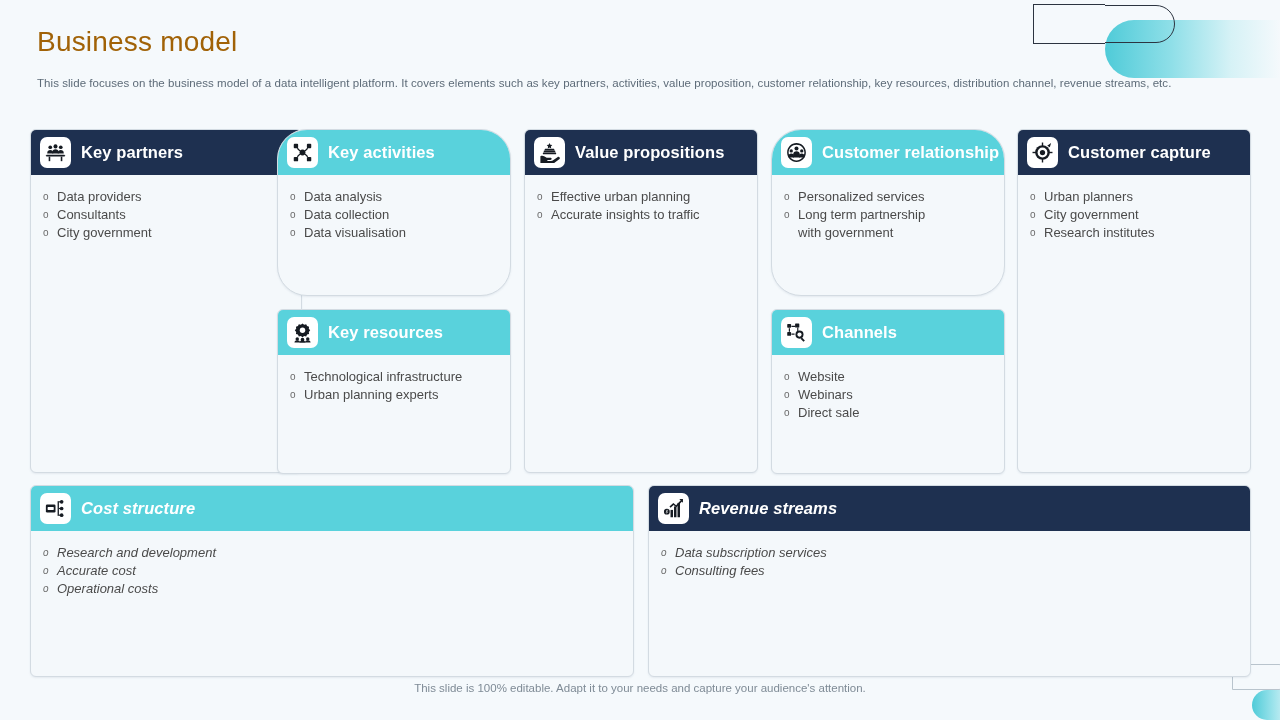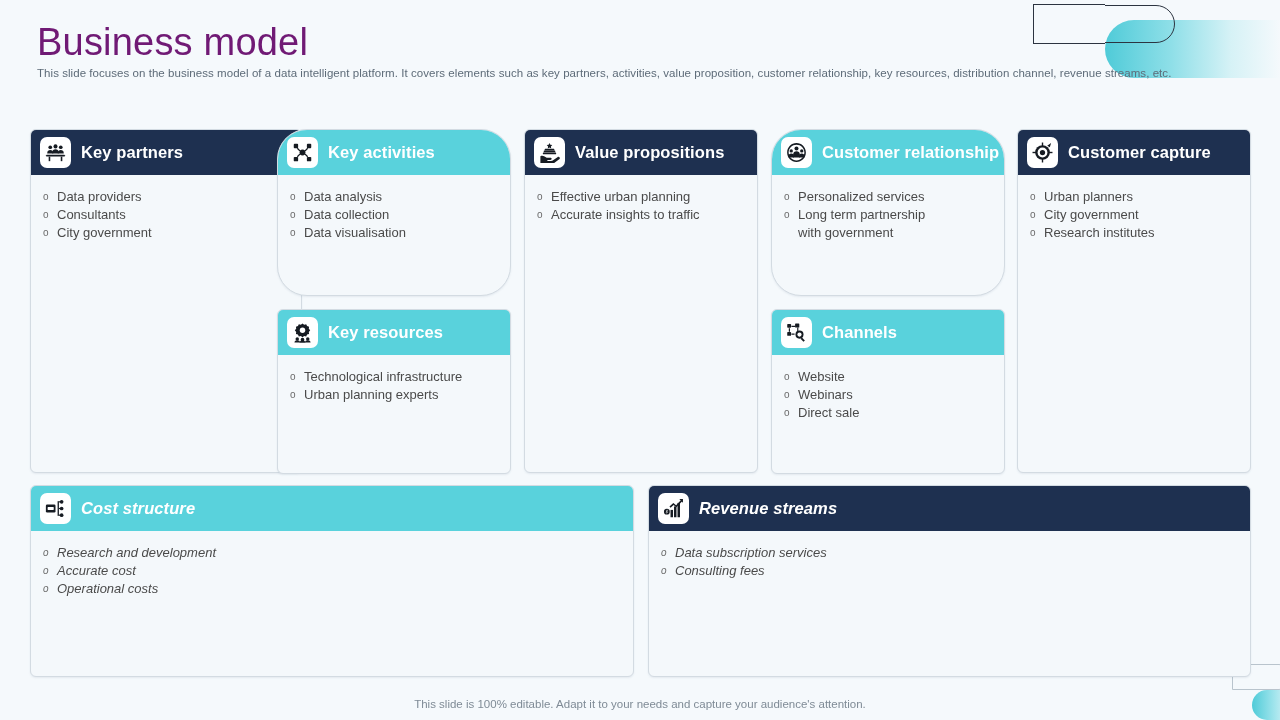--- a/index.html
+++ b/index.html
@@ -60,29 +60,29 @@
     height: 26px;
     border: 1px solid #b9c4cd;
     border-radius: 0 13px 13px 0;
   }
 
   
   .page-title {
     position: absolute;
     top: 20px;
     left: 37px;
-    font-size: 38px;
+    font-size: 28px;
     font-weight: 400;
-    color: #701a75;
+    color: #a16207;
     letter-spacing: 0.2px;
     line-height: 44px;
   }
   .page-subtitle {
     position: absolute;
-    top: 66px;
+    top: 76px;
     left: 37px;
     width: 1200px;
     font-size: 11.5px;
     color: #5d6b78;
     line-height: 15px;
     letter-spacing: 0.05px;
   }
 
   
   .board {
@@ -173,21 +173,21 @@
     left: 0;
     width: 1221px;
     height: 192px;
   }
   .bottom-card { position: absolute; top: 0; height: 192px; font-style: italic; }
   .bc-left  { left: 0;   width: 604px; }
   .bc-right { left: 618px; width: 603px; }
 
   .footer-note {
     position: absolute;
-    top: 698px;
+    top: 682px;
     left: 0;
     width: 1280px;
     text-align: center;
     font-size: 11.5px;
     color: #7f8b96;
   }
 </style>
 </head>
 <body>
 

